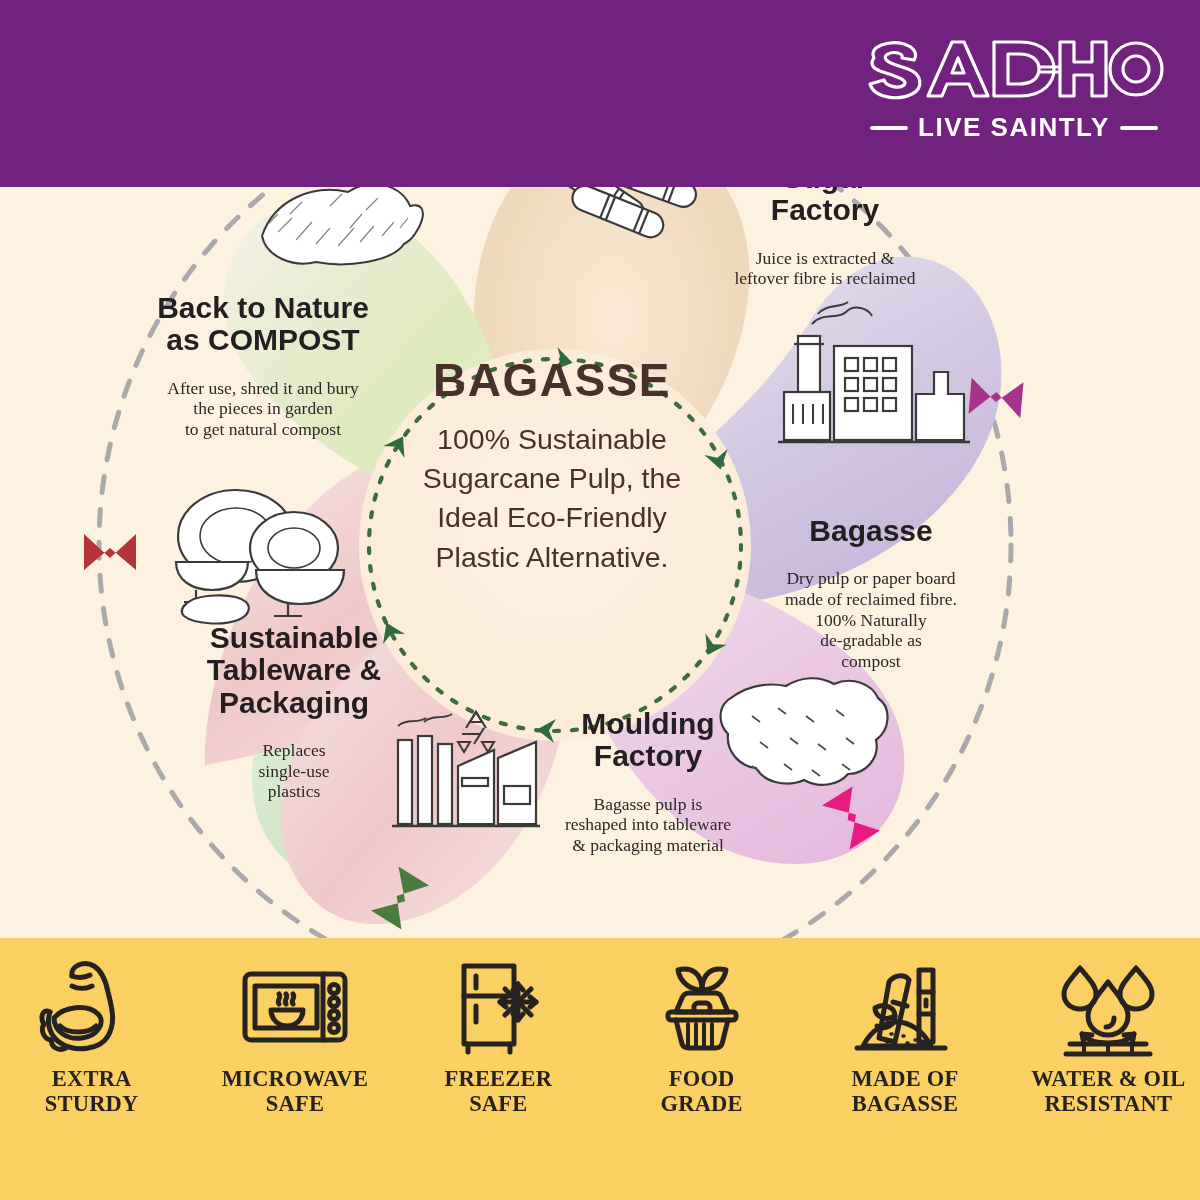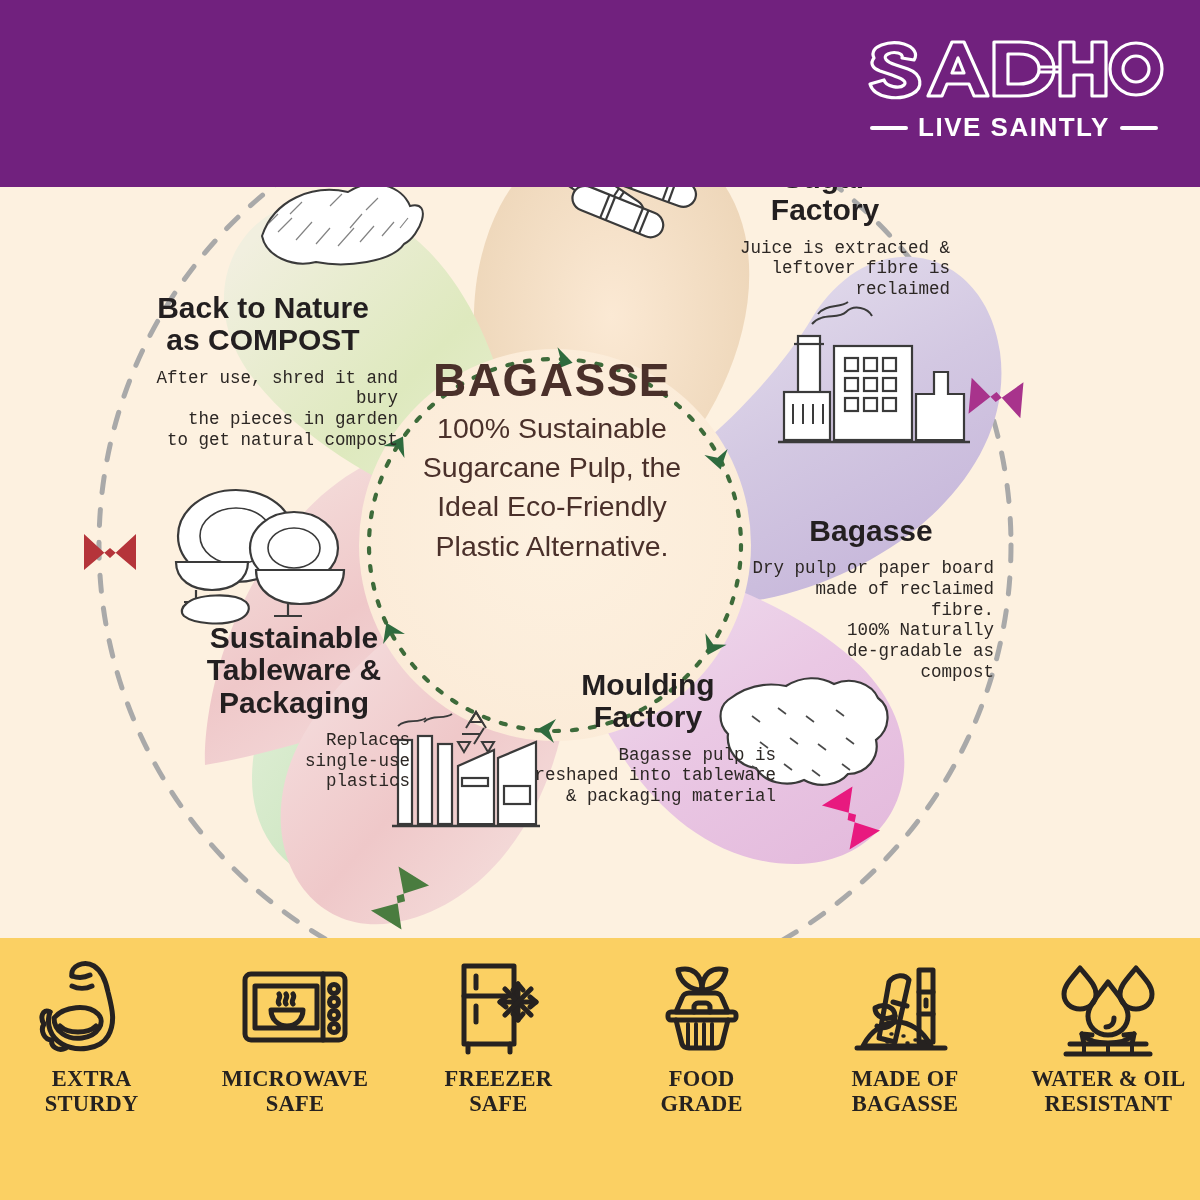--- a/index.html
+++ b/index.html
@@ -45,38 +45,38 @@
   #wheel { position:absolute; left:0; top:0; width:1200px; height:1200px; z-index: 1; }
 
   
   .node { position: absolute; z-index: 4; text-align: center; }
   .node .title {
     font-family: "Liberation Sans", sans-serif;
     font-weight: 700; color: #231F20; line-height: 1.08;
     white-space: pre-line;
   }
   .node .desc {
-    font-family: Liberation Mono, monospace;
+    font-family: Liberation Serif, serif;
     font-weight: 400; color: #2C2724; line-height: 1.18;
-    white-space: pre-line; margin-top: 11px; text-align: right;
+    white-space: pre-line; margin-top: 21px;
   }
 
   #node-sugarcane { left: 372px; top: 82px; width: 300px; }
   #node-sugarcane .title { font-size: 33px; letter-spacing: .4px; }
   #node-sugarcane .desc  { font-size: 18px; }
 
   #node-sugarfactory { left: 700px; top: 162px; width: 250px; }
   #node-sugarfactory .title { font-size: 30px; }
   #node-sugarfactory .desc  { font-size: 17.5px; }
 
   #node-bagasse { left: 748px; top: 515px; width: 246px; }
   #node-bagasse .title { font-size: 30px; }
   #node-bagasse .desc  { font-size: 17.5px; }
 
-  #node-moulding { left: 520px; top: 669px; width: 256px; }
+  #node-moulding { left: 520px; top: 708px; width: 256px; }
   #node-moulding .title { font-size: 30px; }
   #node-moulding .desc  { font-size: 17.5px; }
 
   #node-tableware { left: 178px; top: 622px; width: 232px; }
   #node-tableware .title { font-size: 30px; }
   #node-tableware .desc  { font-size: 17.5px; }
 
   #node-compost { left: 128px; top: 292px; width: 270px; }
   #node-compost .title { font-size: 30px; }
   #node-compost .desc  { font-size: 17.5px; }
@@ -86,21 +86,21 @@
     position:absolute; left: 352px; top: 355px; width: 400px; z-index: 4; text-align: center;
   }
   #center-title {
     font-family: "Liberation Sans", sans-serif;
     font-weight: 700; font-size: 46px; letter-spacing: 1.5px; color: #4A302A;
     line-height: 1.1;
   }
   #center-sub {
     font-family: "Liberation Sans", sans-serif;
     font-weight: 400; font-size: 28.5px; color: #4A302A;
-    line-height: 1.38; margin-top: 3px; white-space: pre-line;
+    line-height: 1.38; margin-top: 14px; white-space: pre-line;
   }
 </style>
 </head>
 <body>
 
 <div id="stage">
 
   <svg id="wheel" viewBox="0 0 1200 1200">
     <defs>
       <radialGradient id="gSugarcane" cx="50%" cy="45%" r="72%">

